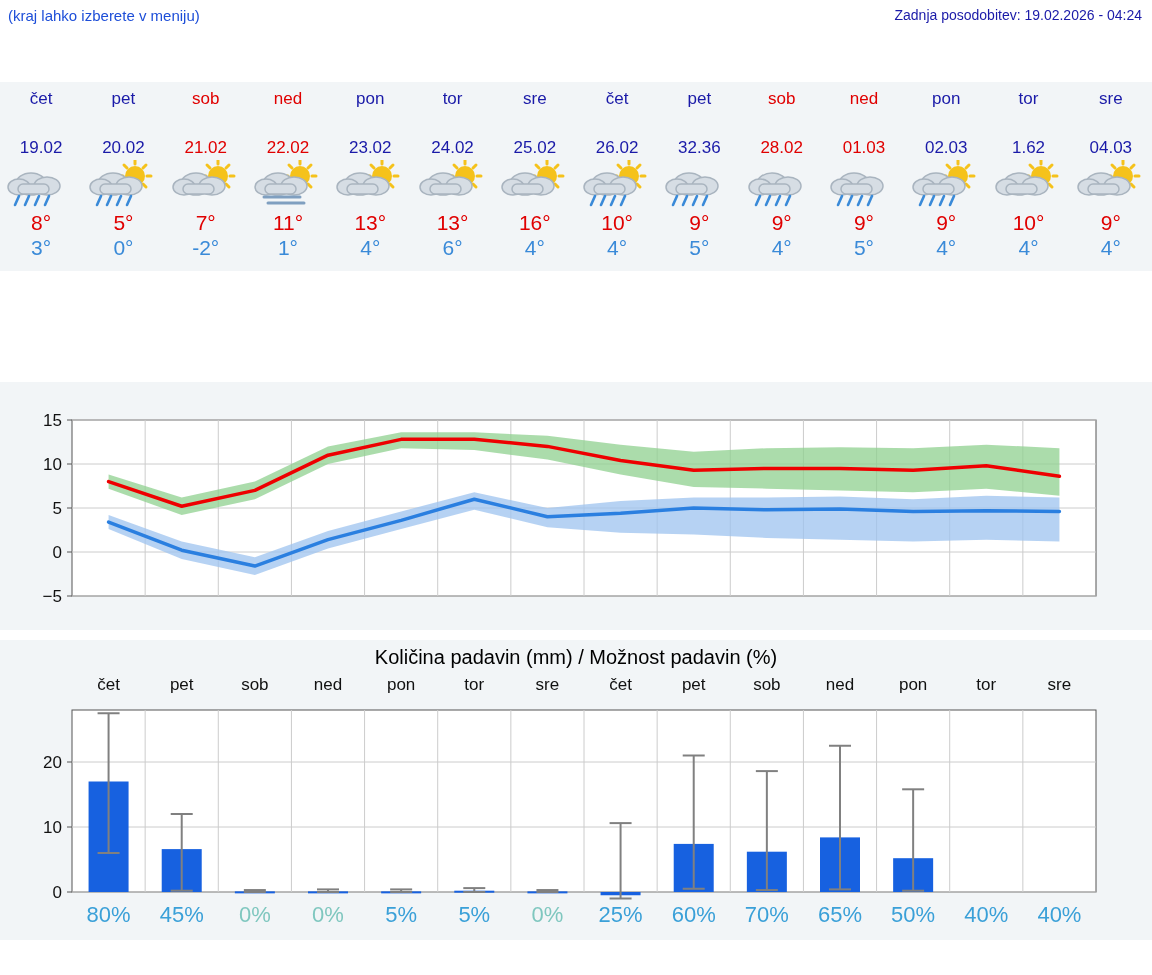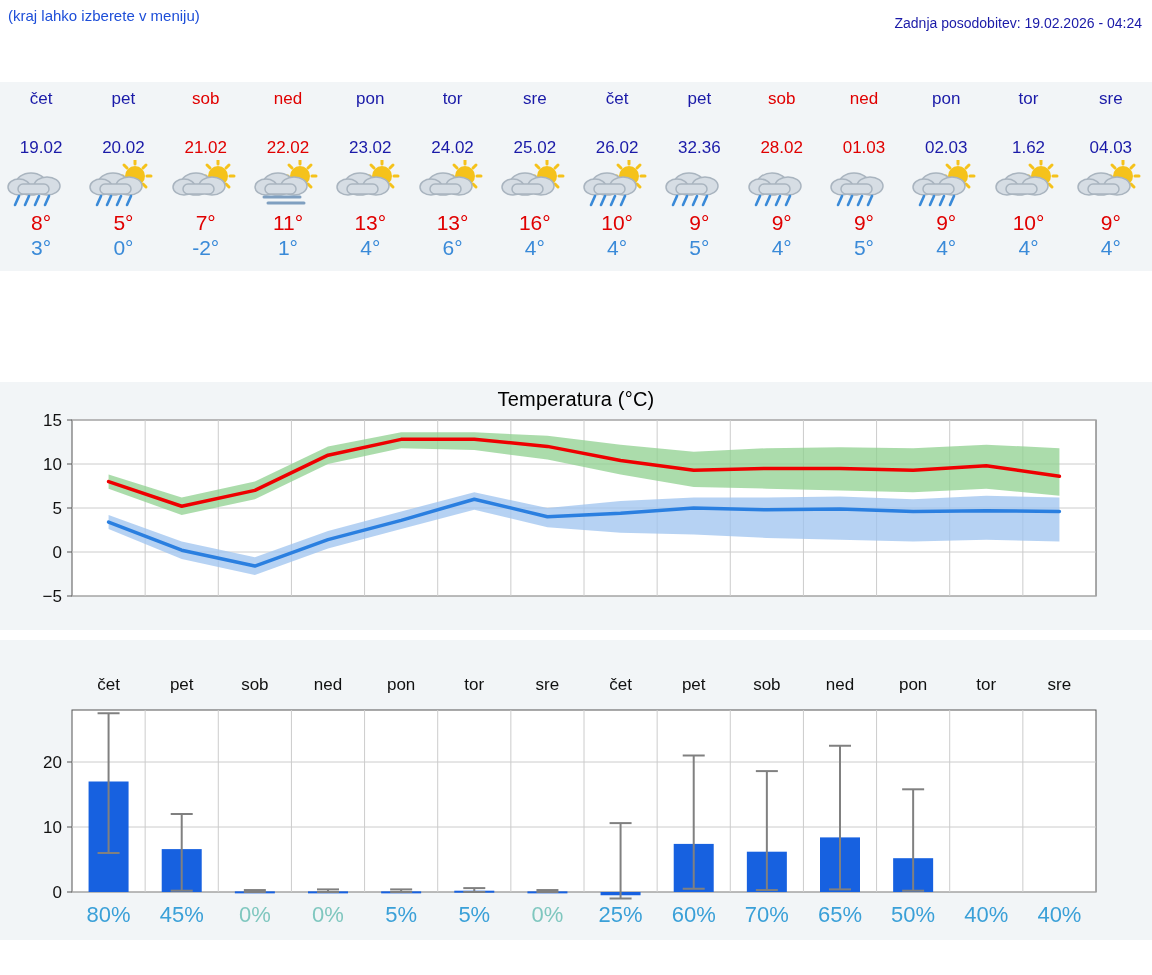--- a/index.html
+++ b/index.html
@@ -20,21 +20,21 @@
     position: absolute; left: 8px; top: 7px;
     font-size: 15px; color: #1d4ed8;
   }
   .page-title {
     position: absolute; left: 0; right: 0; top: 16px;
     text-align: center;
     font-size: 26px; color: #1a1aa8;
   }
   .update-note {
     position: absolute; right: 10px; top: 7px;
-    font-size: 14px; color: #1a1aa8; margin-top: 8px;
+    font-size: 14px; color: #1a1aa8;
   }
 
   
   .daystrip {
     position: absolute; left: 0; top: 82px;
     width: 1152px; height: 189px;
     background: #f2f5f7;
     display: flex;
   }
   .daycol {
@@ -466,21 +466,20 @@
       <rect x="13" y="24" width="31" height="10" rx="5"></rect>
     </g>
         </svg>
       </div>
       <div class="tmax">9°</div>
       <div class="tmin">4°</div>
     </div>
   </div>
 
 <div class="tempblock">
-  <div class="chart-title">Temperatura (°C)</div>
   <svg class="tempsvg" id="tempsvg" width="1152" height="212">
       <rect x="72" y="10" width="1024" height="176" fill="#ffffff" stroke="#555" stroke-width="1"></rect>
       <line x1="145.14285714285714" y1="10" x2="145.14285714285714" y2="186" stroke="#cccccc" stroke-width="1"></line>
       <line x1="218.28571428571428" y1="10" x2="218.28571428571428" y2="186" stroke="#cccccc" stroke-width="1"></line>
       <line x1="291.42857142857144" y1="10" x2="291.42857142857144" y2="186" stroke="#cccccc" stroke-width="1"></line>
       <line x1="364.57142857142856" y1="10" x2="364.57142857142856" y2="186" stroke="#cccccc" stroke-width="1"></line>
       <line x1="437.7142857142857" y1="10" x2="437.7142857142857" y2="186" stroke="#cccccc" stroke-width="1"></line>
       <line x1="510.85714285714283" y1="10" x2="510.85714285714283" y2="186" stroke="#cccccc" stroke-width="1"></line>
       <line x1="584" y1="10" x2="584" y2="186" stroke="#cccccc" stroke-width="1"></line>
       <line x1="657.1428571428571" y1="10" x2="657.1428571428571" y2="186" stroke="#cccccc" stroke-width="1"></line>
@@ -506,20 +505,21 @@
       <text x="62" y="16" text-anchor="end" font-family="Liberation Sans, sans-serif" font-size="17" fill="#111">15</text>
       <path d="M108.57142857142857,64.55999999999999 L181.71428571428572,87.44000000000001 L254.85714285714286,71.6 L328,36.400000000000006 L401.14285714285717,22.319999999999993 L474.2857142857143,22.319999999999993 L547.4285714285714,25.840000000000003 L620.5714285714286,34.640000000000015 L693.7142857142857,41.68000000000001 L766.8571428571429,38.16 L840,37.28000000000003 L913.1428571428571,38.16 L986.2857142857143,34.640000000000015 L1059.4285714285716,38.16 L1059.4285714285716,85.67999999999999 L986.2857142857143,78.64000000000001 L913.1428571428571,82.16 L840,80.4 L766.8571428571429,78.64000000000001 L693.7142857142857,76.88 L620.5714285714286,64.55999999999999 L547.4285714285714,49.599999999999994 L474.2857142857143,39.91999999999999 L401.14285714285717,38.16 L328,54 L254.85714285714286,89.2 L181.71428571428572,105.04 L108.57142857142857,78.64000000000001 Z" fill="#8fd08f" fill-opacity="0.75" stroke="none"></path>
       <path d="M108.57142857142857,105.04 L181.71428571428572,131.44 L254.85714285714286,147.28 L328,120.88 L401.14285714285717,101.52000000000001 L474.2857142857143,82.16 L547.4285714285714,98 L620.5714285714286,90.96 L693.7142857142857,87.44000000000001 L766.8571428571429,87.44000000000001 L840,86.55999999999999 L913.1428571428571,89.2 L986.2857142857143,85.67999999999999 L1059.4285714285716,87.44000000000001 L1059.4285714285716,131.44 L986.2857142857143,129.68 L913.1428571428571,131.44 L840,129.68 L766.8571428571429,127.92 L693.7142857142857,124.4 L620.5714285714286,122.64 L547.4285714285714,117.36 L474.2857142857143,99.75999999999999 L401.14285714285717,119.12 L328,138.48 L254.85714285714286,164.88 L181.71428571428572,149.04 L108.57142857142857,119.12 Z" fill="#9ec3ef" fill-opacity="0.75" stroke="none"></path>
       <path d="M108.57142857142857,71.6 L181.71428571428572,96.24000000000001 L254.85714285714286,80.4 L328,45.19999999999999 L401.14285714285717,29.359999999999985 L474.2857142857143,29.359999999999985 L547.4285714285714,36.400000000000006 L620.5714285714286,50.47999999999999 L693.7142857142857,60.16 L766.8571428571429,58.400000000000006 L840,58.400000000000006 L913.1428571428571,60.16 L986.2857142857143,55.75999999999999 L1059.4285714285716,66.32000000000001" fill="none" stroke="#ee0000" stroke-width="3.5" stroke-linejoin="round" stroke-linecap="round"></path>
       <path d="M108.57142857142857,112.08 L181.71428571428572,140.24 L254.85714285714286,156.08 L328,129.68 L401.14285714285717,110.32000000000001 L474.2857142857143,89.2 L547.4285714285714,106.8 L620.5714285714286,103.28 L693.7142857142857,98 L766.8571428571429,99.75999999999999 L840,98.88 L913.1428571428571,101.52000000000001 L986.2857142857143,100.64000000000001 L1059.4285714285716,101.52000000000001" fill="none" stroke="#2a7fe0" stroke-width="3.5" stroke-linejoin="round" stroke-linecap="round"></path>
     </svg>
   <div class="copyright">© vreme.us &amp; vreme.pro</div>
 </div>
 
 <div class="precipblock">
+  <div class="precip-title">Količina padavin (mm) / Možnost padavin (%)</div>
   <svg class="precipsvg" id="precipsvg" width="1152" height="266">
       <text x="108.57142857142857" y="16" text-anchor="middle" font-family="Liberation Sans, sans-serif" font-size="17" fill="#111">čet</text>
       <text x="181.71428571428572" y="16" text-anchor="middle" font-family="Liberation Sans, sans-serif" font-size="17" fill="#111">pet</text>
       <text x="254.85714285714283" y="16" text-anchor="middle" font-family="Liberation Sans, sans-serif" font-size="17" fill="#111">sob</text>
       <text x="328" y="16" text-anchor="middle" font-family="Liberation Sans, sans-serif" font-size="17" fill="#111">ned</text>
       <text x="401.1428571428571" y="16" text-anchor="middle" font-family="Liberation Sans, sans-serif" font-size="17" fill="#111">pon</text>
       <text x="474.2857142857143" y="16" text-anchor="middle" font-family="Liberation Sans, sans-serif" font-size="17" fill="#111">tor</text>
       <text x="547.4285714285713" y="16" text-anchor="middle" font-family="Liberation Sans, sans-serif" font-size="17" fill="#111">sre</text>
       <text x="620.5714285714286" y="16" text-anchor="middle" font-family="Liberation Sans, sans-serif" font-size="17" fill="#111">čet</text>
       <text x="693.7142857142857" y="16" text-anchor="middle" font-family="Liberation Sans, sans-serif" font-size="17" fill="#111">pet</text>

